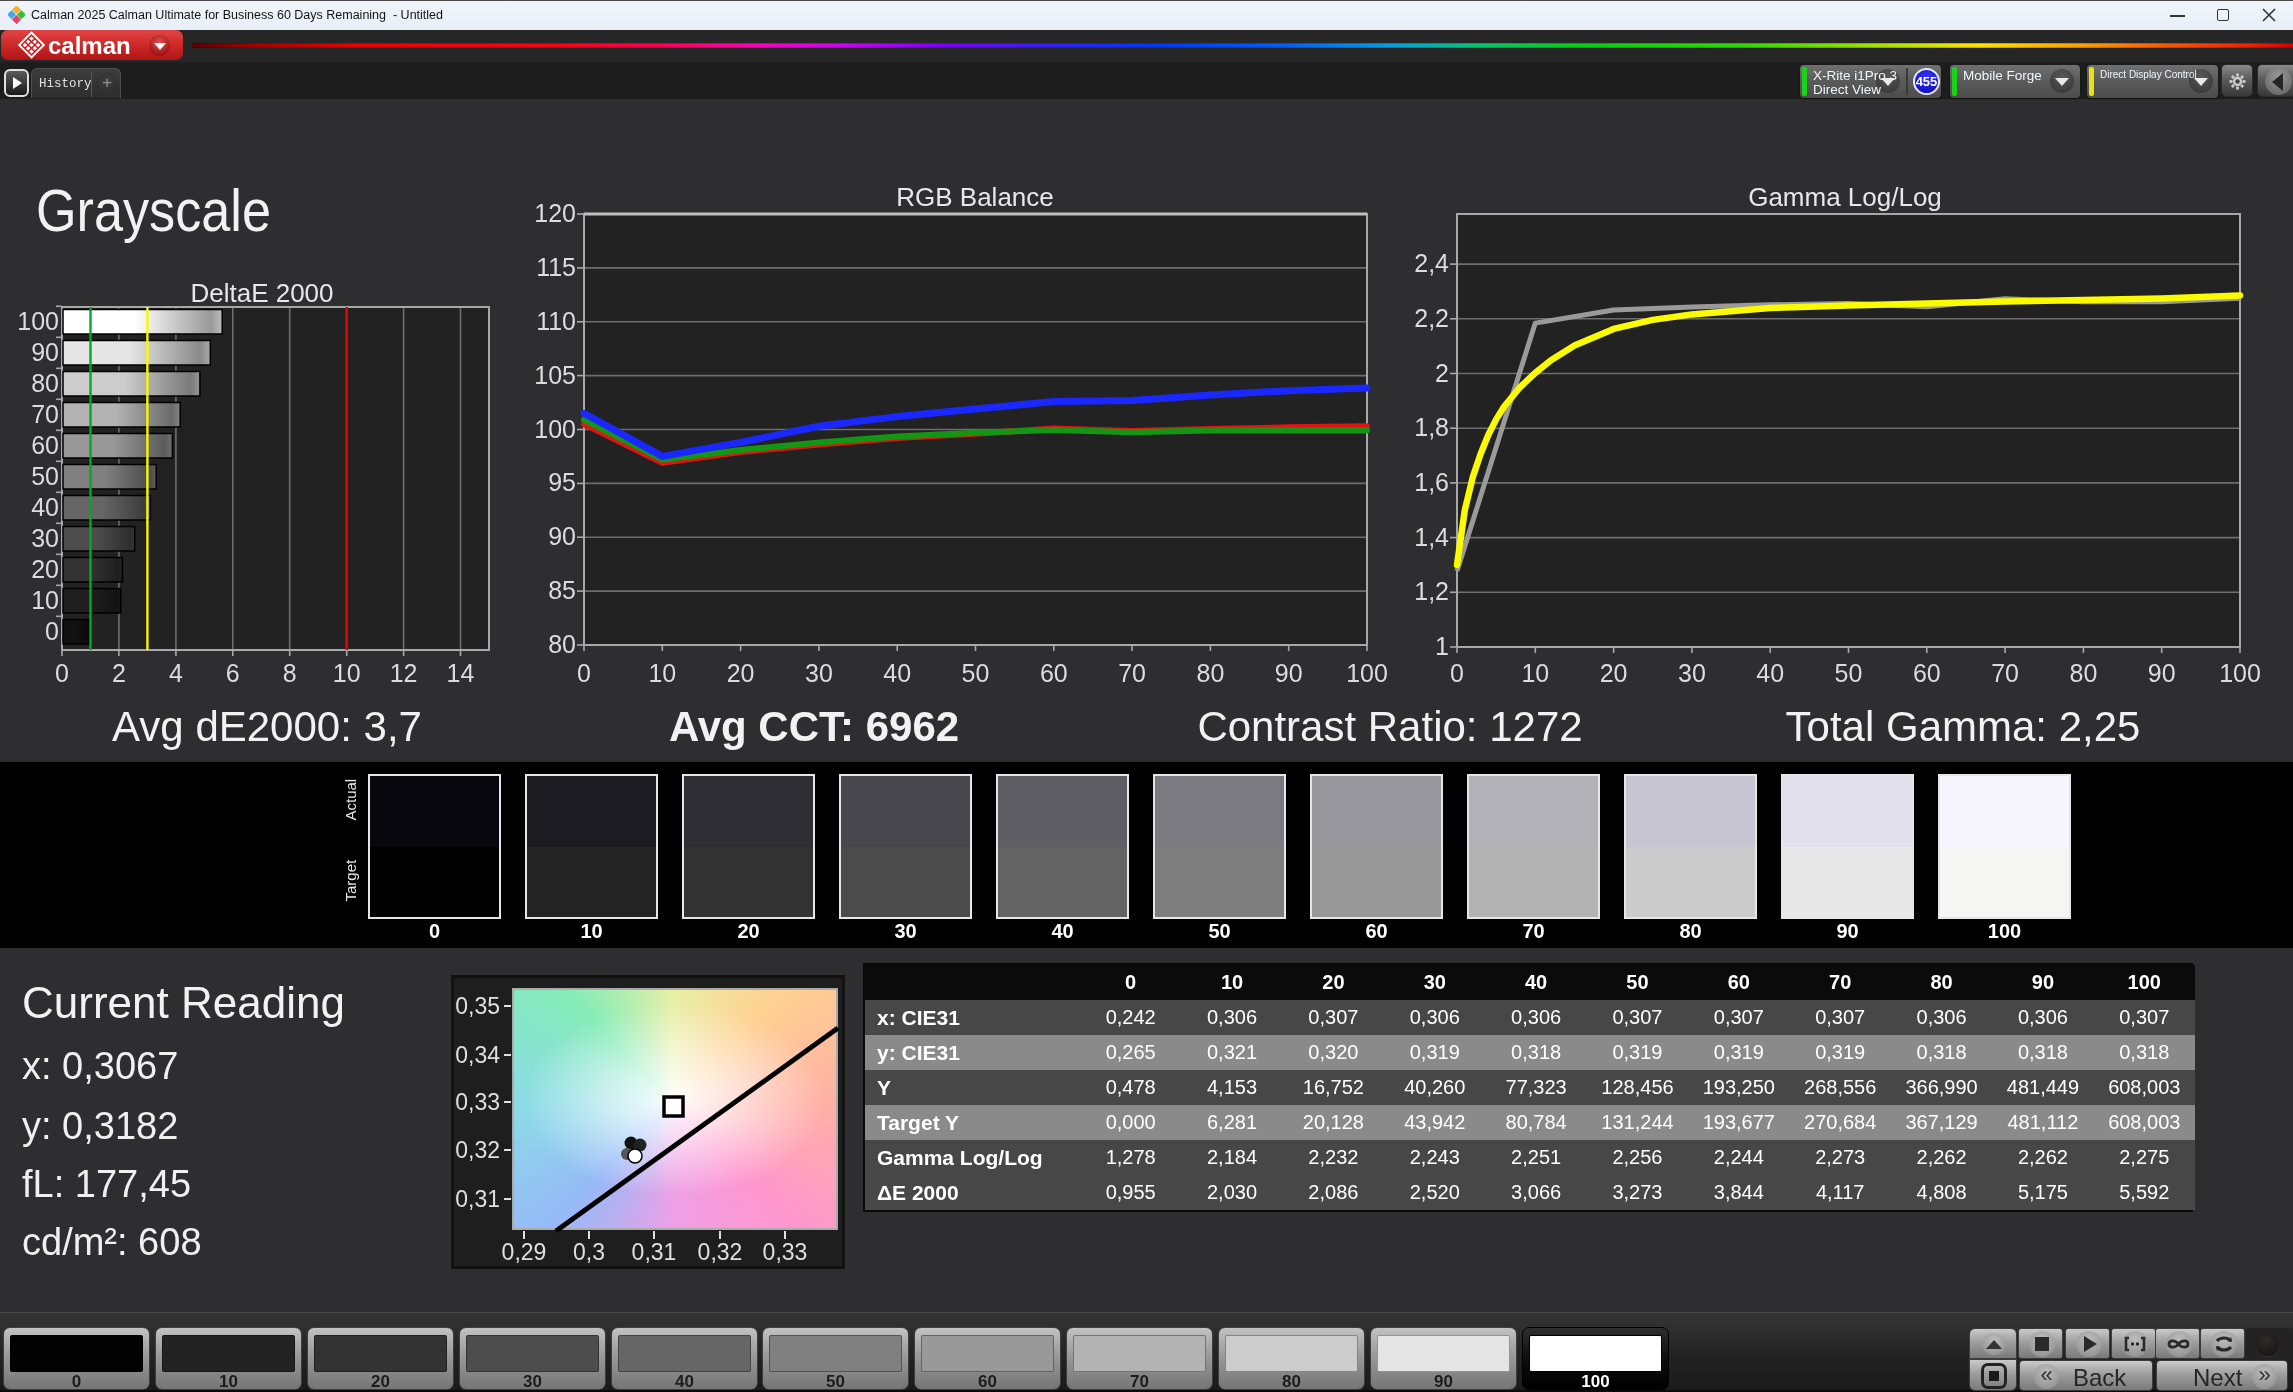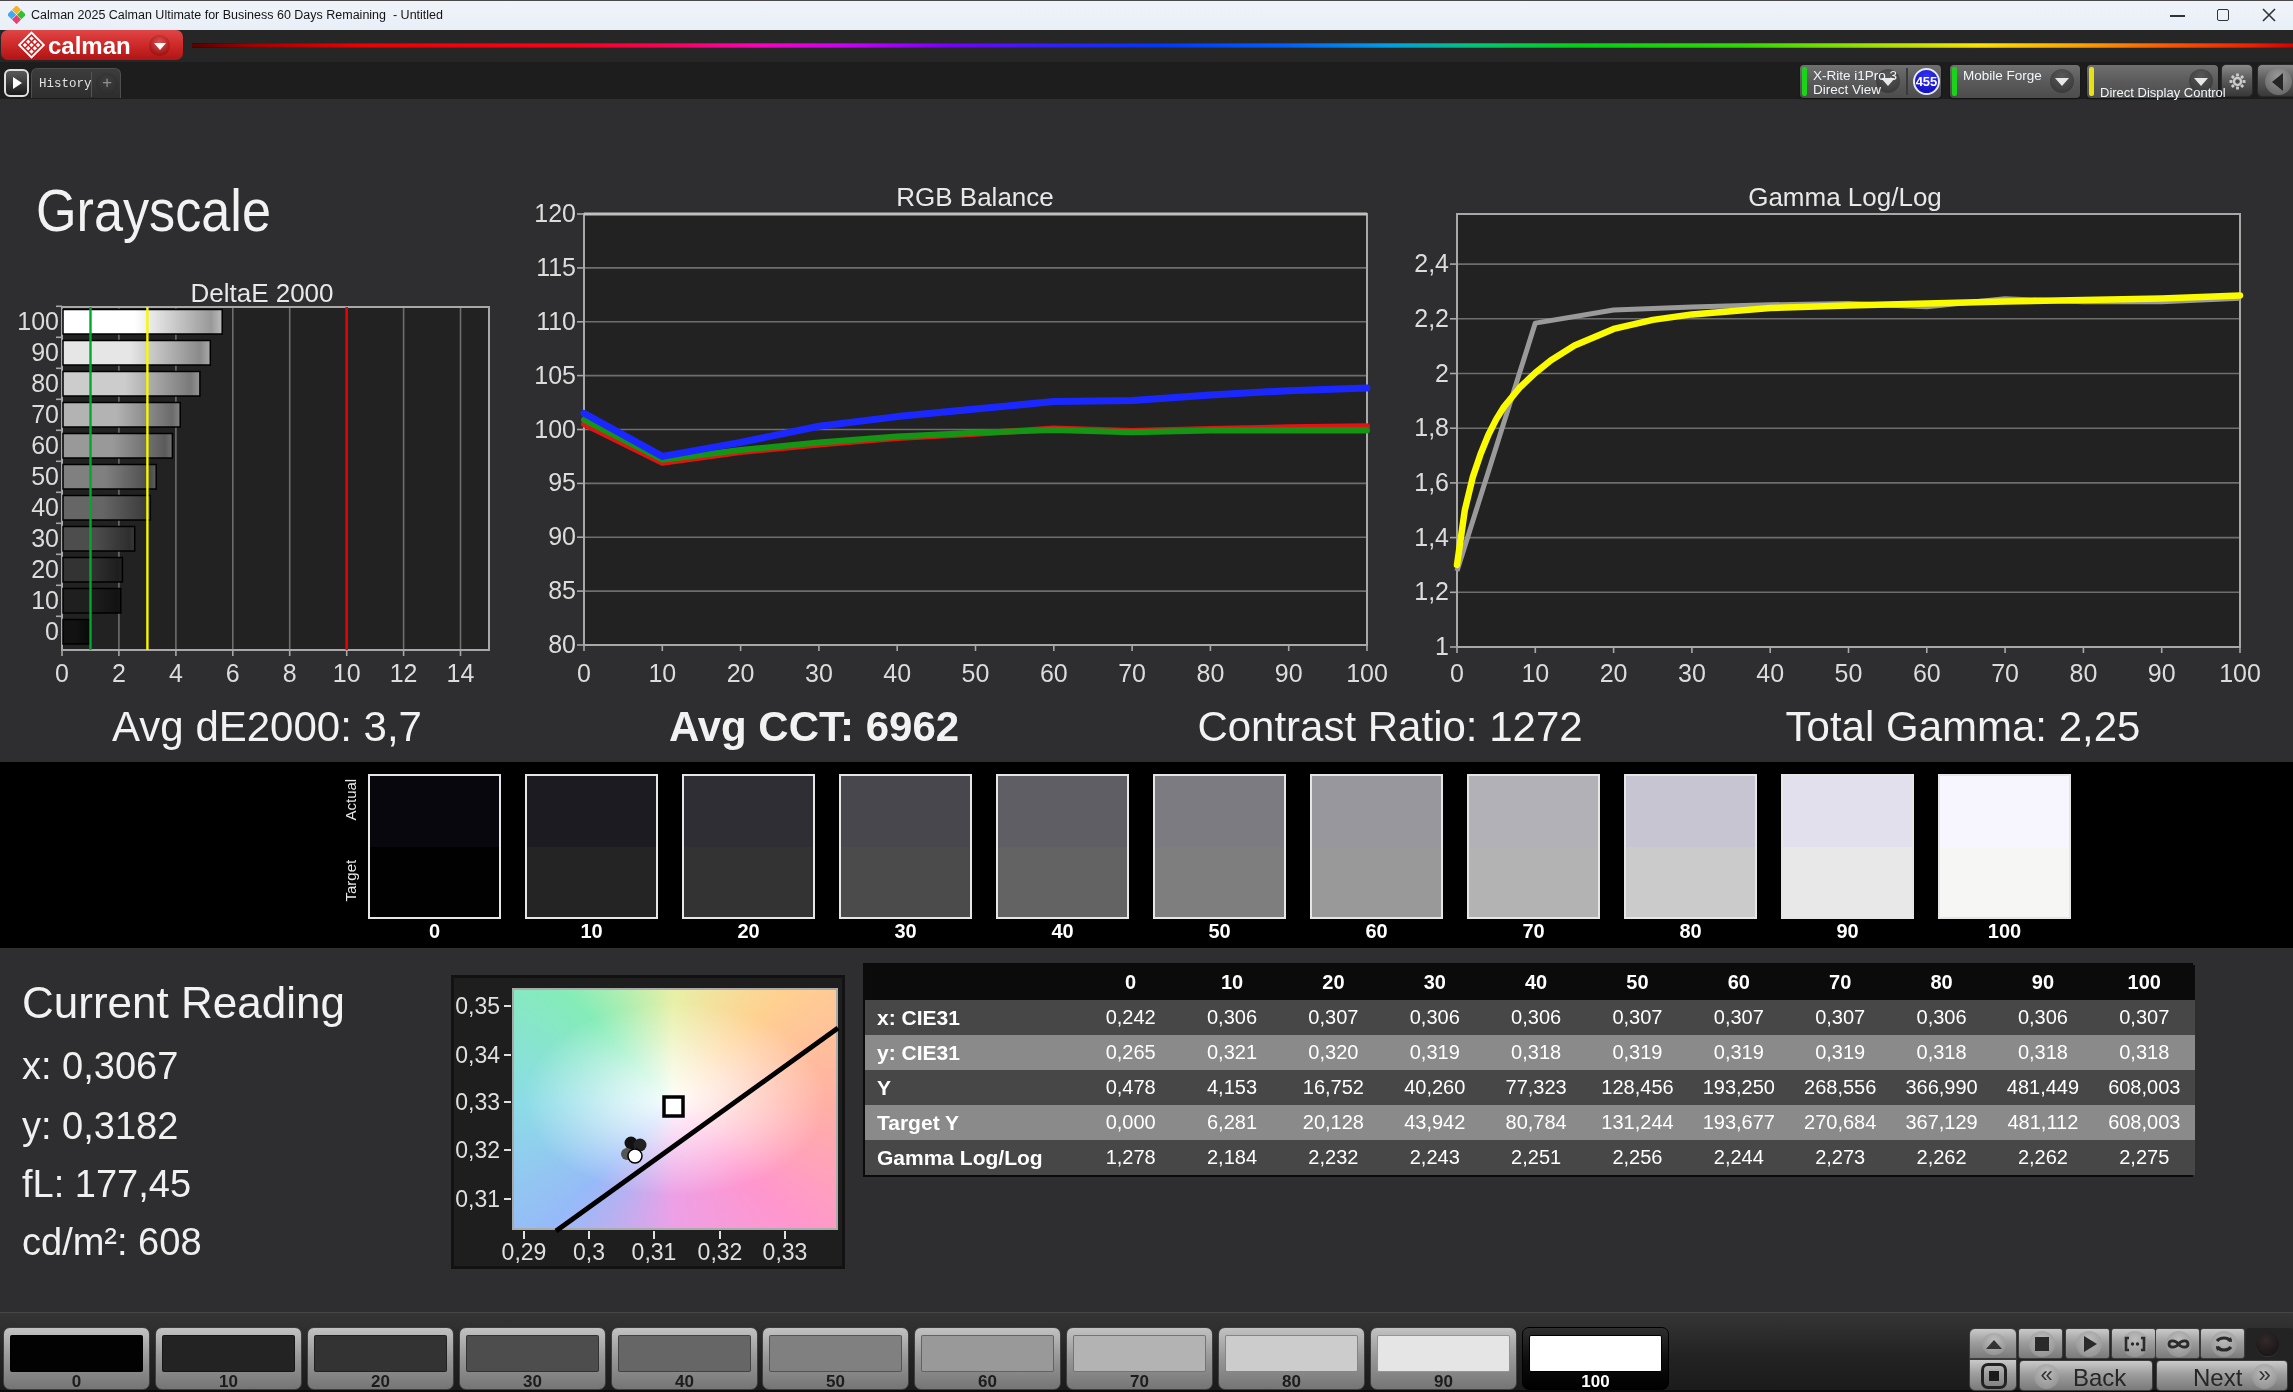--- a/index.html
+++ b/index.html
@@ -116,21 +116,21 @@
 </div>
 <div id="ddsep1" class="abs"></div>
 <div id="badge455" class="abs">455</div>
 <div class="ddbox abs" style="left:1950px;width:130px;">
   <div class="ddbar" style="background:#19d419;"></div>
   <div class="ddt1">Mobile Forge</div>
   <div class="ddarrow" style="left:100px;top:4px;"></div>
 </div>
 <div class="ddbox abs" style="left:2087px;width:131px;">
   <div class="ddbar" style="background:#e8e213;"></div>
-  <div class="ddt1" style="font-size:13px;top:20px;">Direct Display Control</div>
+  <div class="ddt1" style="font-size:10px;top:4px;">Direct Display Control</div>
   <div class="ddarrow" style="left:102px;top:4px;"></div>
 </div>
 <div class="toolbtn abs" style="left:2221px;width:32px;">
  <svg style="position:absolute;left:6px;top:7px;" width="19" height="19" viewBox="0 0 20 20">
   <g fill="#cccccc">
         <circle cx="10" cy="10" r="5"></circle>
   <g stroke="#cccccc" stroke-width="3">
    <line x1="10" y1="1.6" x2="10" y2="4.6"></line>
           <line x1="10" y1="15.4" x2="10" y2="18.4"></line>
    <line x1="1.6" y1="10" x2="4.6" y2="10"></line>
@@ -559,20 +559,34 @@
       <div class="tc">2,232</div>
       <div class="tc">2,243</div>
       <div class="tc">2,251</div>
       <div class="tc">2,256</div>
       <div class="tc">2,244</div>
       <div class="tc">2,273</div>
       <div class="tc">2,262</div>
       <div class="tc">2,262</div>
       <div class="tc">2,275</div>
     </div>
+<div class="trow" style="background:#474747;">
+      <div class="tlab">ΔE 2000</div>
+      <div class="tc">0,955</div>
+      <div class="tc">2,030</div>
+      <div class="tc">2,086</div>
+      <div class="tc">2,520</div>
+      <div class="tc">3,066</div>
+      <div class="tc">3,273</div>
+      <div class="tc">3,844</div>
+      <div class="tc">4,117</div>
+      <div class="tc">4,808</div>
+      <div class="tc">5,175</div>
+      <div class="tc">5,592</div>
+    </div>
 </div>
 <div id="botbar" class="abs">
 <div class="gbtn" style="left:3px;">
       <div class="swatch" style="background:#020202;"></div>
       <div class="lab">0</div>
     </div>
 <div class="gbtn" style="left:155px;">
       <div class="swatch" style="background:#232323;"></div>
       <div class="lab">10</div>
     </div>

